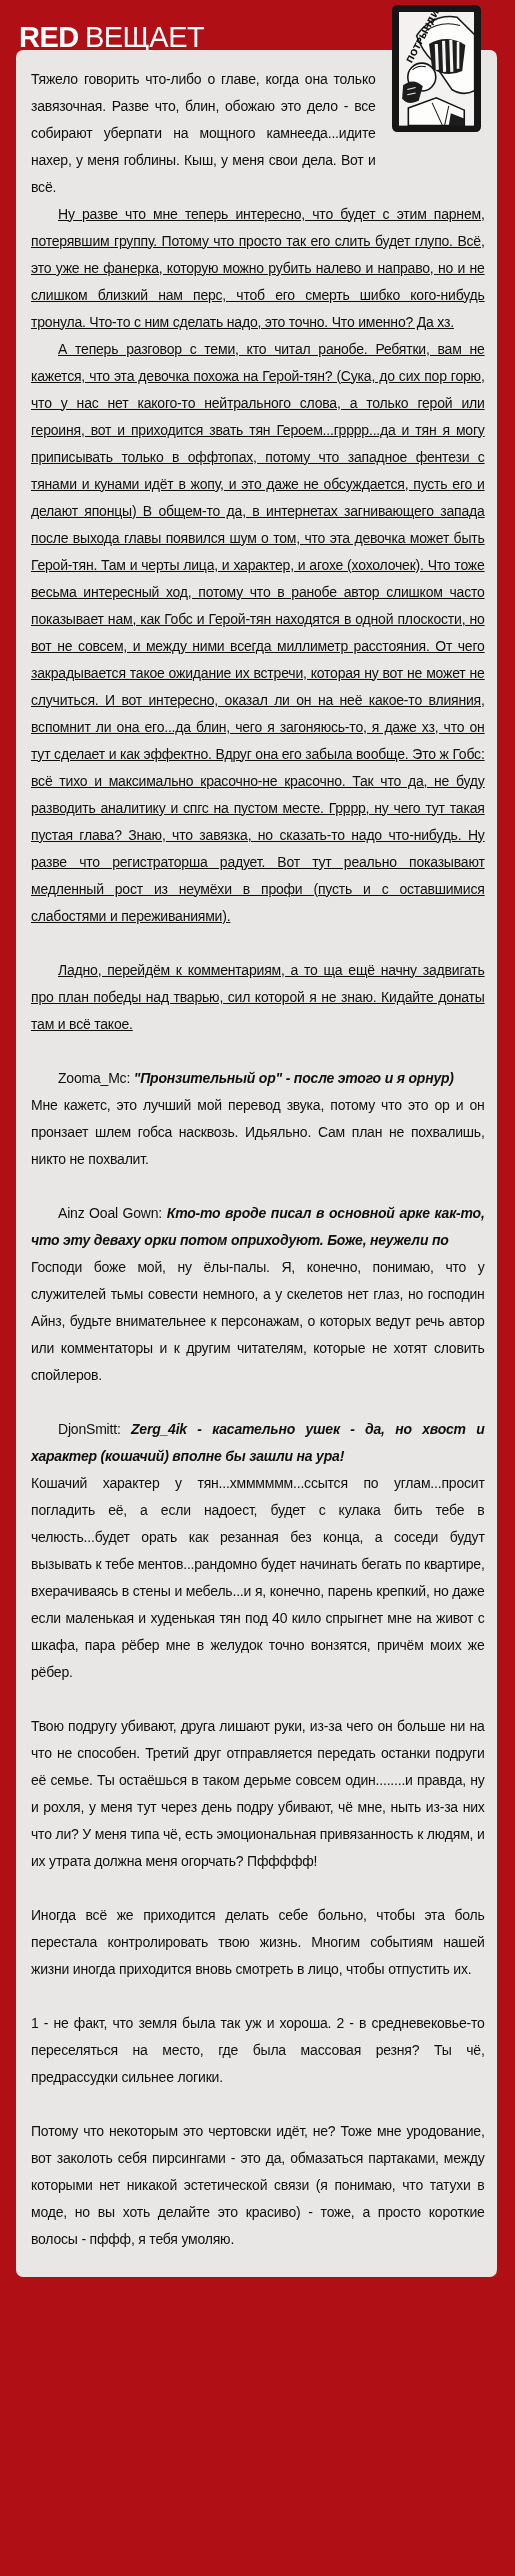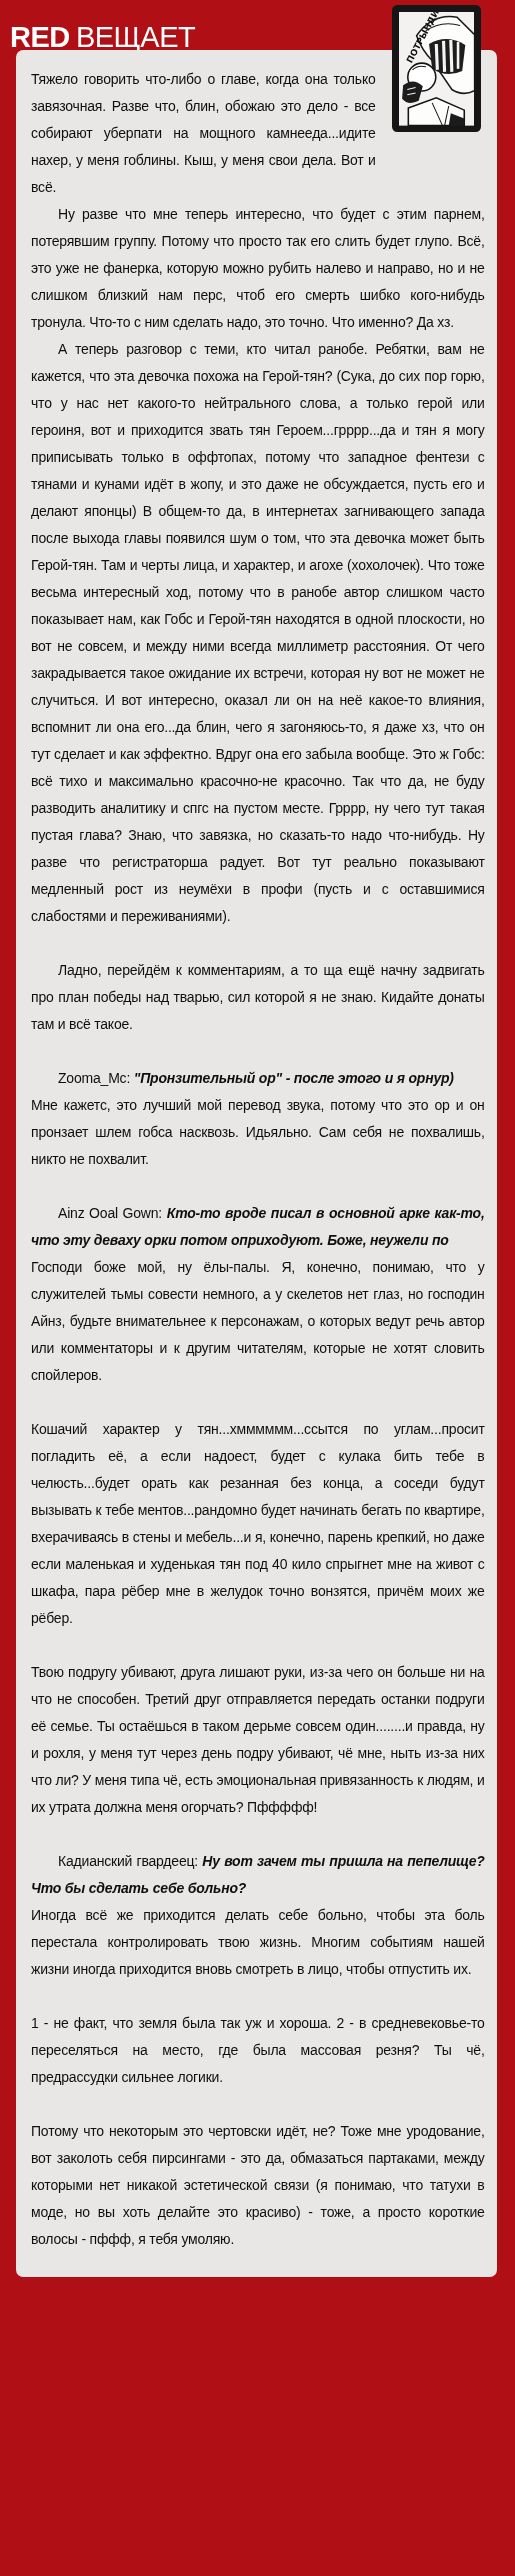--- a/index.html
+++ b/index.html
@@ -6,21 +6,21 @@
   body{
     width:515px;
     min-height:3539px;
     background:#b01015;
     font-family:"Liberation Sans","DejaVu Sans",sans-serif;
     position:relative;
   }
   
   .logo{
     position:absolute;
-    top:23px;left:10px;
+    top:23px;left:19px;
     color:#ffffff;
     font-size:29px;
     line-height:1;
     letter-spacing:-0.5px;
     white-space:nowrap;
   }
   .logo .heavy{font-weight:900;}
   .logo .light{font-weight:400;margin-left:6.2px;}
   
   .manga-frame{
@@ -48,21 +48,21 @@
     text-align:justify;
     letter-spacing:-0.2px;
     z-index:1;
   }
   .panel-spacer{
     float:right;
     width:109px;
     height:86px;
   }
   .card p{margin:0;}
-  p.ind{text-indent:27px;}
+  p.ind{text-indent:27px;text-decoration:underline;}
   .gap{margin-top:27px !important;}
   .comment{margin-top:27px;}
   .c-head{text-indent:27px;}
   .c-quote{font-weight:bold;font-style:italic;}
 </style>
 </head>
 <body>
 
 <div class="logo">
   <span class="heavy">RED</span><span class="light">ВЕЩАЕТ</span>
@@ -101,43 +101,43 @@
   <p>Тяжело говорить что-либо о главе, когда она только завязочная. Разве что, блин, обожаю это дело - все собирают уберпати на мощного камнееда...идите нахер, у меня гоблины. Кыш, у меня свои дела. Вот и всё.</p>
   <p class="ind">Ну разве что мне теперь интересно, что будет с этим парнем, потерявшим группу. Потому что просто так его слить будет глупо. Всё, это уже не фанерка, которую можно рубить налево и направо, но и не слишком близкий нам перс, чтоб его смерть шибко кого-нибудь тронула. Что-то с ним сделать надо, это точно. Что именно? Да хз.</p>
   <p class="ind">А теперь разговор с теми, кто читал ранобе. Ребятки, вам не кажется, что эта девочка похожа на Герой-тян? (Сука, до сих пор горю, что у нас нет какого-то нейтрального слова, а только герой или героиня, вот и приходится звать тян Героем...грррр...да и тян я могу приписывать только в оффтопах, потому что западное фентези с тянами и кунами идёт в жопу, и это даже не обсуждается, пусть его и делают японцы) В общем-то да, в интернетах загнивающего запада после выхода главы появился шум о том, что эта девочка может быть Герой-тян. Там и черты лица, и характер, и агохе (хохолочек). Что тоже весьма интересный ход, потому что в ранобе автор слишком часто показывает нам, как Гобс и Герой-тян находятся в одной плоскости, но вот не совсем, и между ними всегда миллиметр расстояния. От чего закрадывается такое ожидание их встречи, которая ну вот не может не случиться. И вот интересно, оказал ли он на неё какое-то влияния, вспомнит ли она его...да блин, чего я загоняюсь-то, я даже хз, что он тут сделает и как эффектно. Вдруг она его забыла вообще. Это ж Гобс: всё тихо и максимально красочно-не красочно. Так что да, не буду разводить аналитику и спгс на пустом месте. Грррр, ну чего тут такая пустая глава? Знаю, что завязка, но сказать-то надо что-нибудь. Ну разве что регистраторша радует. Вот тут реально показывают медленный рост из неумёхи в профи (пусть и с оставшимися слабостями и переживаниями).</p>
   <p class="ind gap">Ладно, перейдём к комментариям, а то ща ещё начну задвигать про план победы над тварью, сил которой я не знаю. Кидайте донаты там и всё такое.</p>
 
   <div id="comments-list">
   <div class="comment">
     <p class="c-head">
       <span class="c-user">Zooma_Mc: </span><span class="c-quote">"Пронзительный ор" - после этого и я орнур)</span>
     </p>
-    <p class="c-reply">Мне кажетс, это лучший мой перевод звука, потому что это ор и он пронзает шлем гобса насквозь. Идьяльно. Сам себя не похвалишь, никто не похвалит.</p>
+    <p class="c-reply">Мне кажетс, это лучший мой перевод звука, потому что это ор и он пронзает шлем гобса насквозь. Идьяльно. Сам план не похвалишь, никто не похвалит.</p>
   </div>
 
   <div class="comment">
     <p class="c-head">
       <span class="c-user">Ainz Ooal Gown: </span><span class="c-quote">Кто-то вроде писал в основной арке как-то, что эту деваху орки потом оприходуют. Боже, неужели по</span>
     </p>
     <p class="c-reply">Господи боже мой, ну ёлы-палы. Я, конечно, понимаю, что у служителей тьмы совести немного, а у скелетов нет глаз, но господин Айнз, будьте внимательнее к персонажам, о которых ведут речь автор или комментаторы и к другим читателям, которые не хотят словить спойлеров.</p>
   </div>
 
 
   <div class="comment">
+    <p class="c-head">
+      <span class="c-user">DjonSmitt: </span><span class="c-quote">Zerg_4ik - касательно ушек - да, но хвост и характер (кошачий) вполне бы зашли на ура!</span>
+    </p>
     <p class="c-reply">Кошачий характер у тян...хмммммм...ссытся по углам...просит погладить её, а если надоест, будет с кулака бить тебе в челюсть...будет орать как резанная без конца, а соседи будут вызывать к тебе ментов...рандомно будет начинать бегать по квартире, вхерачиваясь в стены и мебель...и я, конечно, парень крепкий, но даже если маленькая и худенькая тян под 40 кило спрыгнет мне на живот с шкафа, пара рёбер мне в желудок точно вонзятся, причём моих же рёбер.</p>
   </div>
 
   <div class="comment">
     <p class="c-reply">Твою подругу убивают, друга лишают руки, из-за чего он больше ни на что не способен. Третий друг отправляется передать останки подруги её семье. Ты остаёшься в таком дерьме совсем один........и правда, ну и рохля, у меня тут через день подру убивают, чё мне, ныть из-за них что ли? У меня типа чё, есть эмоциональная привязанность к людям, и их утрата должна меня огорчать? Пффффф!</p>
   </div>
 
   <div class="comment">
-    <p class="c-head">
-      <span class="c-user">Кадианский гвардеец: </span><span class="c-quote">Ну вот зачем ты пришла на пепелище?Что бы сделать себе больно?</span>
-    </p>
     <p class="c-reply">Иногда всё же приходится делать себе больно, чтобы эта боль перестала контролировать твою жизнь. Многим событиям нашей жизни иногда приходится вновь смотреть в лицо, чтобы отпустить их.</p>
   </div>
 
   <div class="comment">
     <p class="c-reply">1 - не факт, что земля была так уж и хороша. 2 - в средневековье-то переселяться на место, где была массовая резня? Ты чё, предрассудки сильнее логики.</p>
   </div>
 
   <div class="comment">
     <p class="c-reply">Потому что некоторым это чертовски идёт, не? Тоже мне уродование, вот заколоть себя пирсингами - это да, обмазаться партаками, между которыми нет никакой эстетической связи (я понимаю, что татухи в моде, но вы хоть делайте это красиво) - тоже, а просто короткие волосы - пффф, я тебя умоляю.</p>
   </div>

